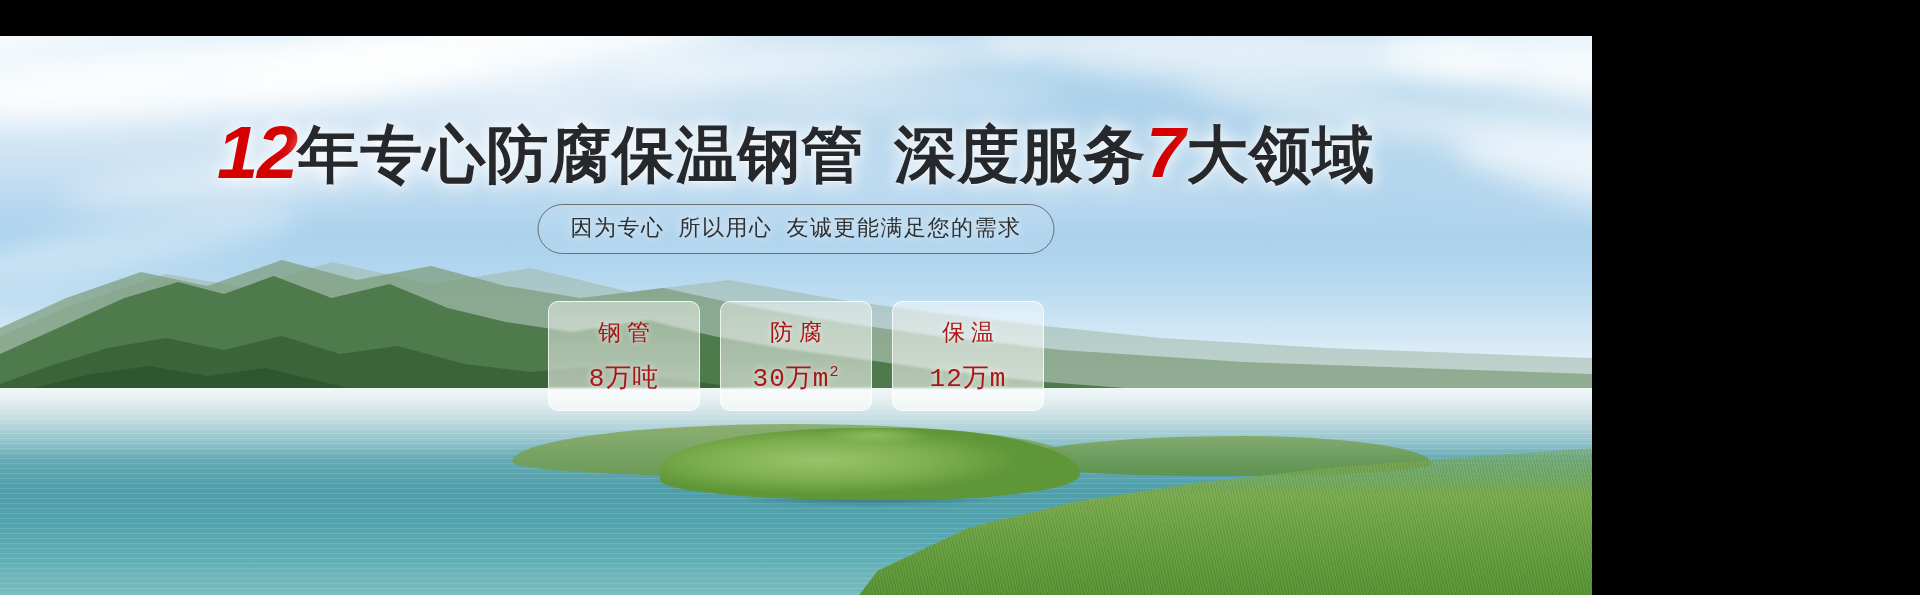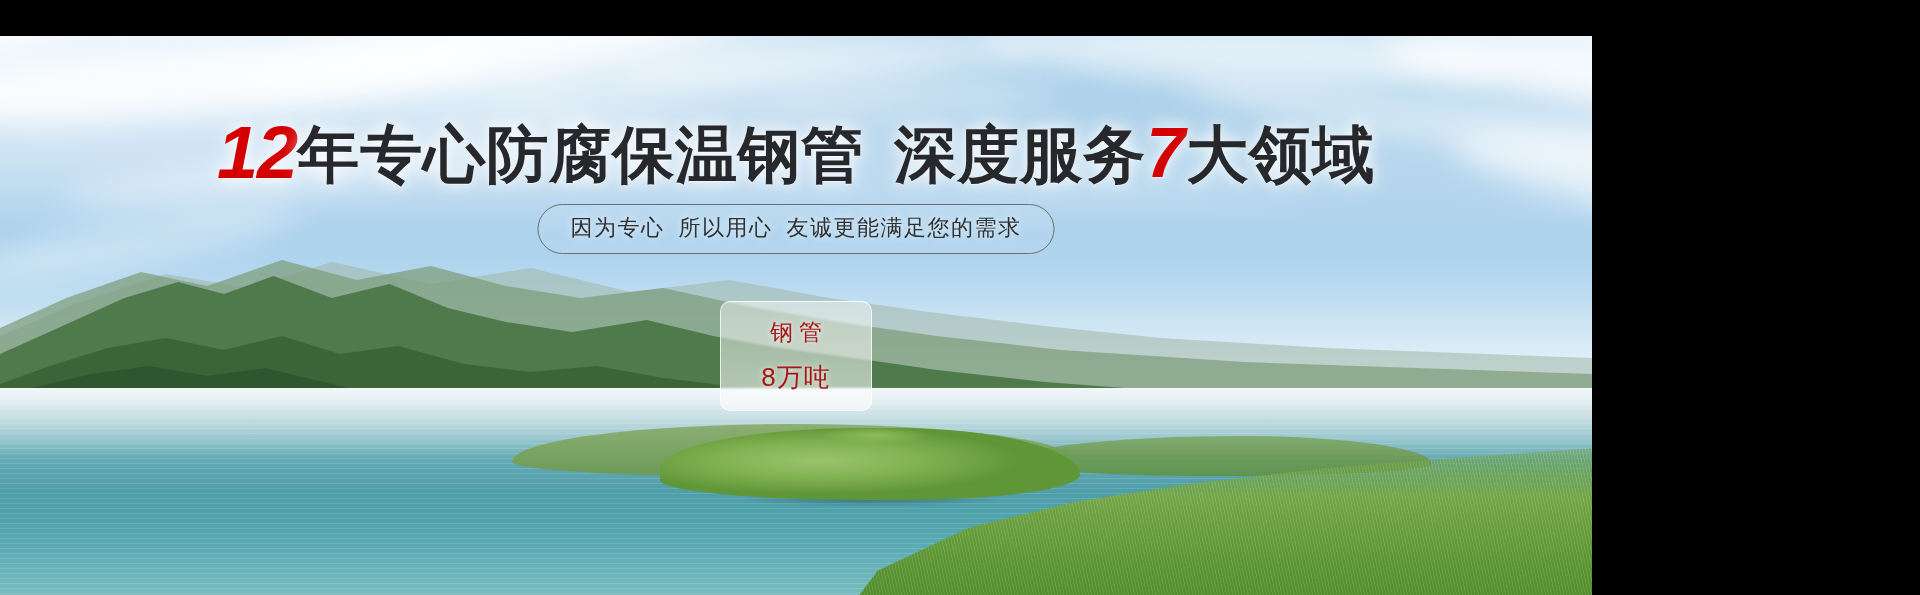--- a/index.html
+++ b/index.html
@@ -202,20 +202,21 @@
     letter-spacing:6px;
     text-indent:6px;
     font-weight:normal;
     text-shadow:0 0 6px rgba(255,255,255,.8);
   }
   .card-value{
     font-size:26px;
     color:#a81616;
     letter-spacing:1px;
     text-shadow:0 0 6px rgba(255,255,255,.8);
+    font-family:Liberation Mono, monospace;
   }
   .card-value sup{font-size:15px;vertical-align:super;}
 </style>
 </head>
 <body>
 
 <div id="banner">
 
   <div class="sky"></div>
   <div class="sky-blue-patch"></div>
@@ -273,17 +274,25 @@
       <span>因为专心</span><span class="pill-sp"></span><span>所以用心</span><span class="pill-sp"></span><span>友诚更能满足您的需求</span>
     </div>
 
     <div class="cards">
 
       <div class="card">
         <div class="card-label">钢管</div>
         <div class="card-value"><span>8万吨</span></div>
       </div>
 
-
+      <div class="card">
+        <div class="card-label">防腐</div>
+        <div class="card-value"><span>30万m</span><sup>2</sup></div>
+      </div>
+
+      <div class="card">
+        <div class="card-label">保温</div>
+        <div class="card-value"><span>12万m</span></div>
+      </div>
 
     </div>
   </div>
 </div>
 
 </body></html>

